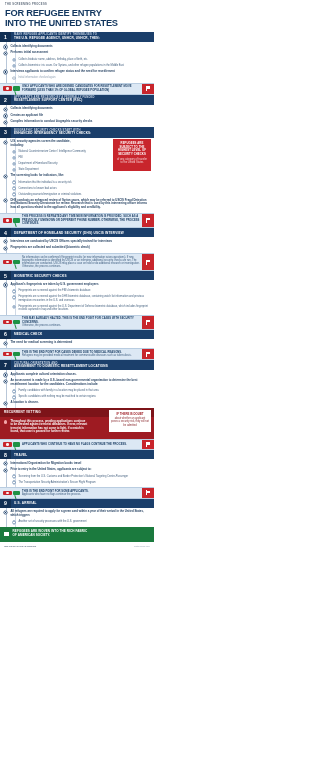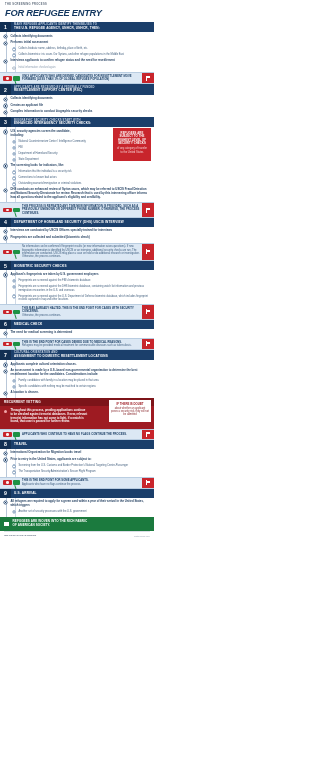--- a/index.html
+++ b/index.html
@@ -12,21 +12,21 @@
   #page { width: 154px; height: 768px; position: relative; background: #fff; }
 
   
   .title-block { padding: 3px 5px 4px 5px; background: #fff; }
   .kicker {
     font-size: 2.6px; letter-spacing: .35px; color: #5d6a7a;
     font-weight: bold; text-transform: uppercase; margin-bottom: 1.5px;
   }
   .main-title {
     font-size: 9.3px; line-height: 10.2px; color: #13375f;
-    font-weight: bold; letter-spacing: -.25px; text-transform: uppercase; font-style: italic;
+    font-weight: bold; letter-spacing: -.25px; text-transform: uppercase;
   }
 
   
   .sec-head {
     background: #1b3f6b; color: #fff; display: flex; align-items: stretch;
     min-height: 9px; position: relative;
   }
   .sec-num {
     width: 11px; flex: 0 0 11px; background: #12recycle; background: #122f52;
     display: flex; align-items: center; justify-content: center;
@@ -172,20 +172,21 @@
 </style>
 </head>
 <body>
 
 <div id="page">
 
   <div class="title-block">
     <div class="kicker">THE SCREENING PROCESS</div>
     <div class="main-title">
       <div>FOR REFUGEE ENTRY</div>
+      <div>INTO THE UNITED STATES</div>
     </div>
   </div>
 
   <div id="sections-host">
       <div style="position: relative;">
         <div class="sec-head">
           <div class="sec-num">1</div>
           <div class="sec-title">
             <div class="l1">MANY REFUGEE APPLICANTS IDENTIFY THEMSELVES TO</div>
             <div class="l2">THE U.N. REFUGEE AGENCY, UNHCR, UNHCR, THEN:</div>

